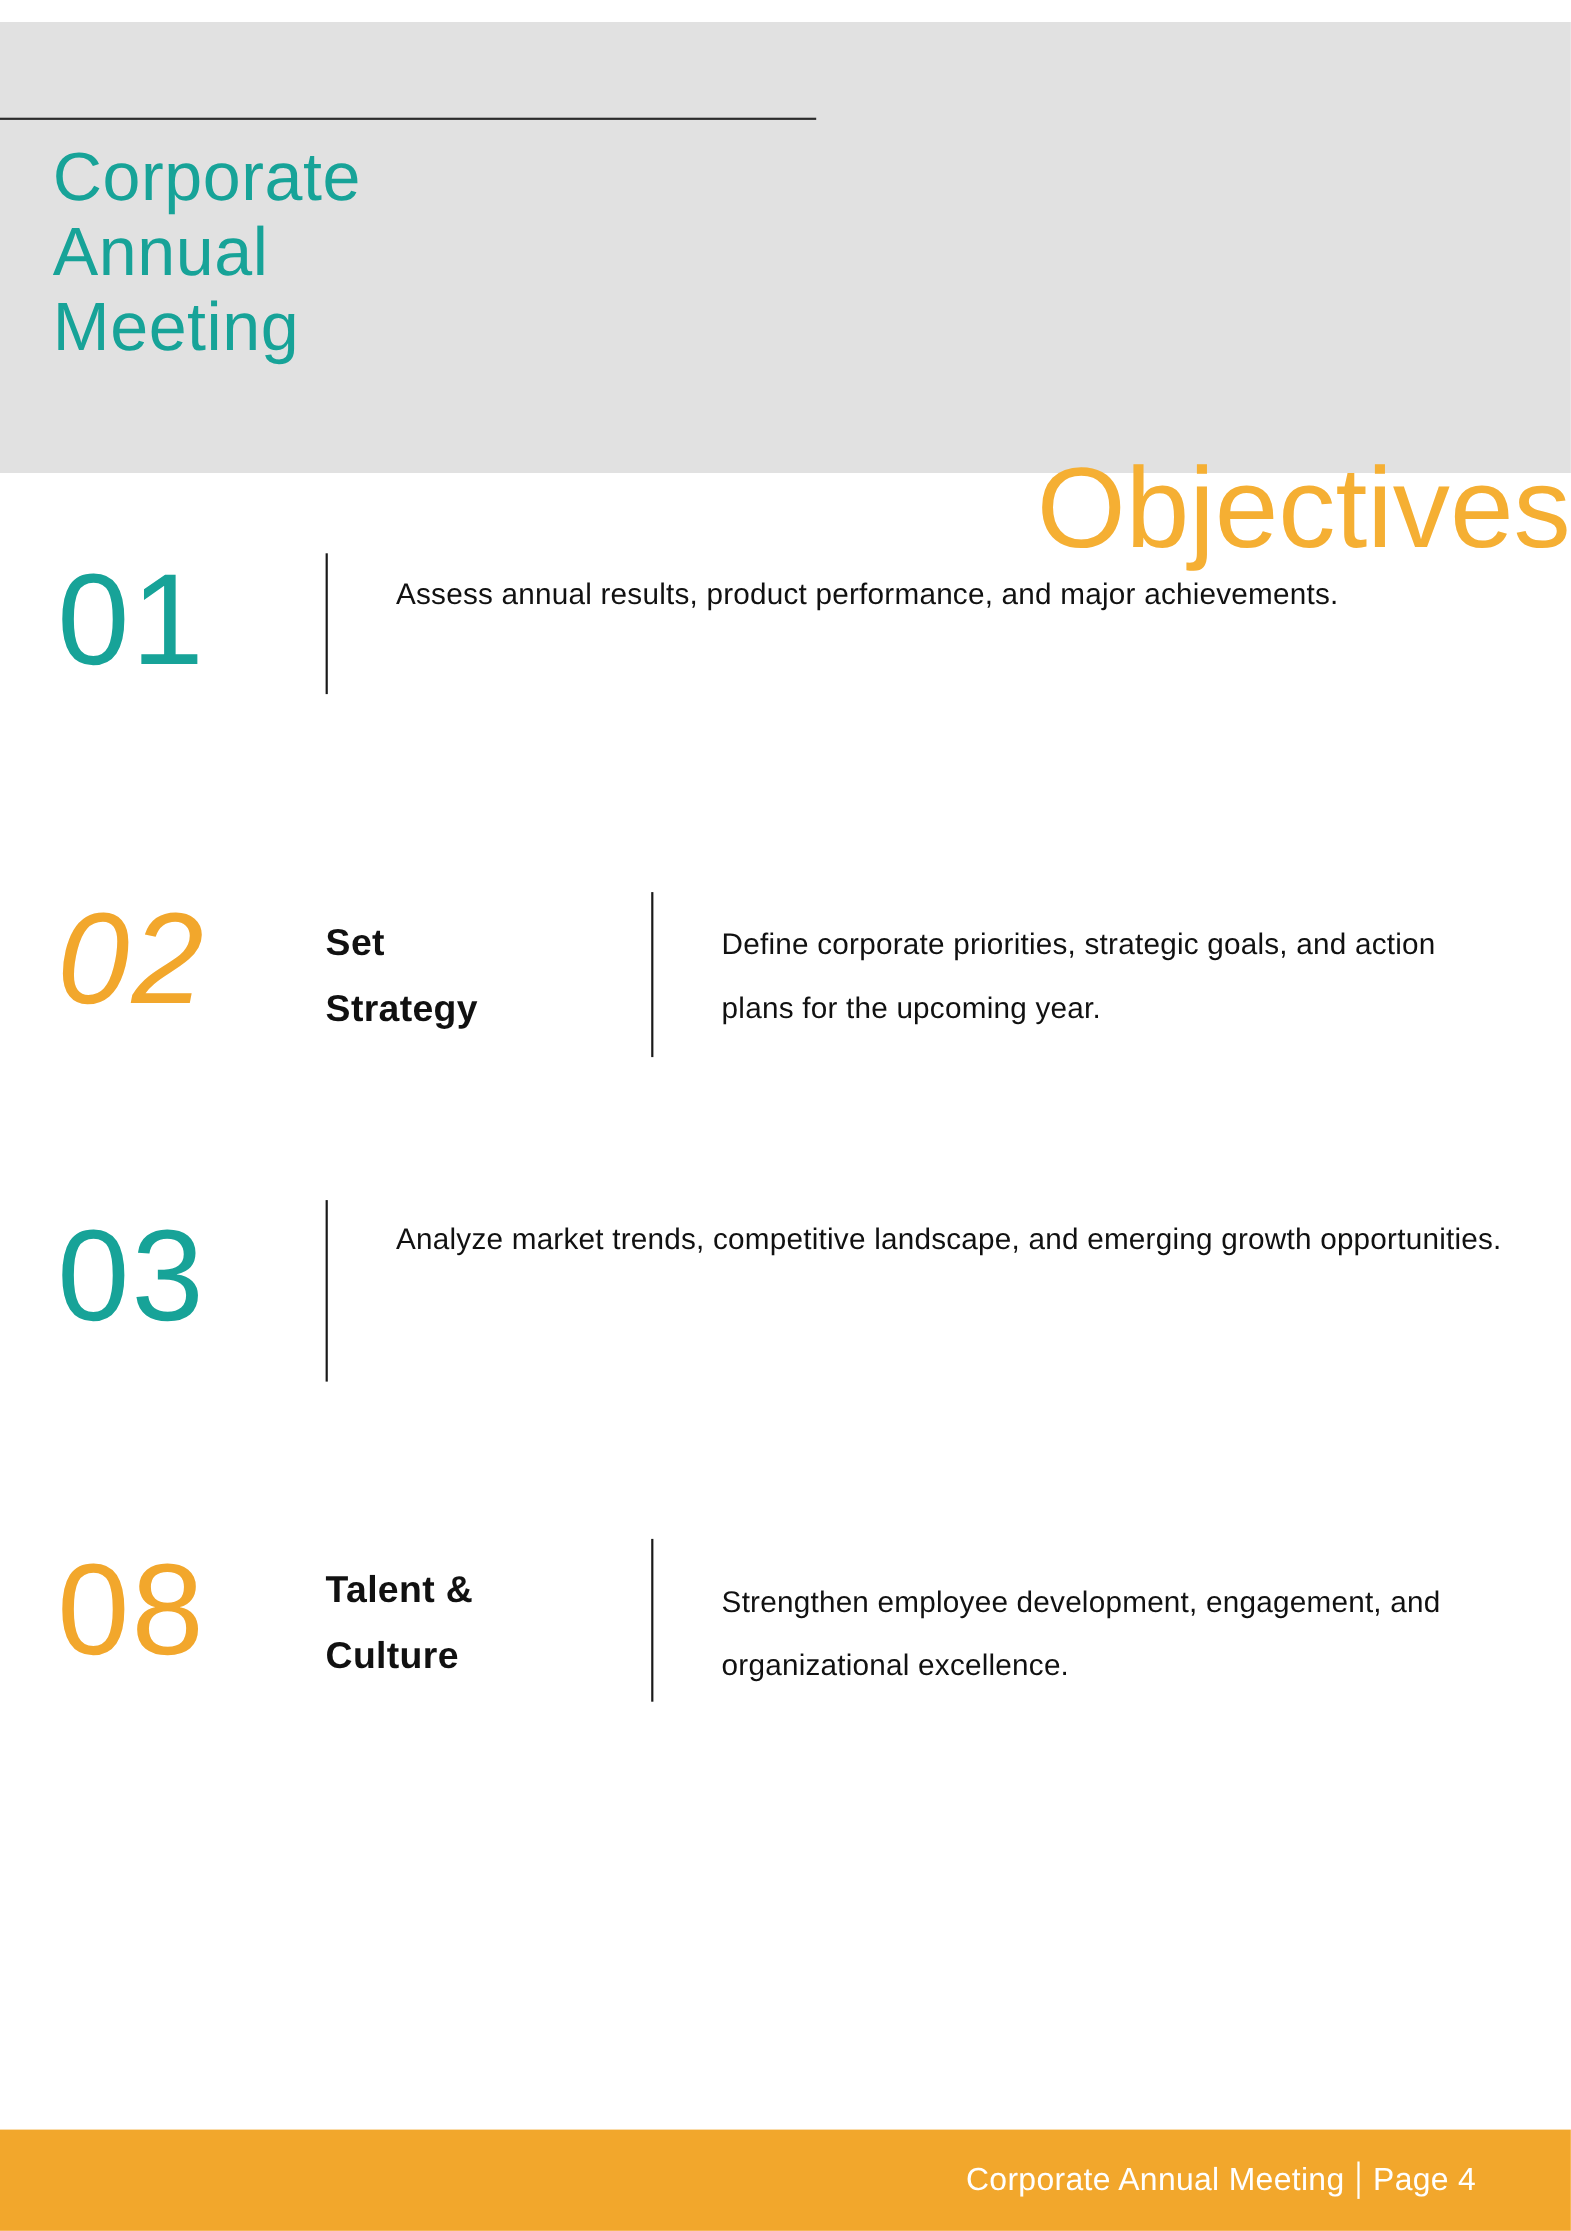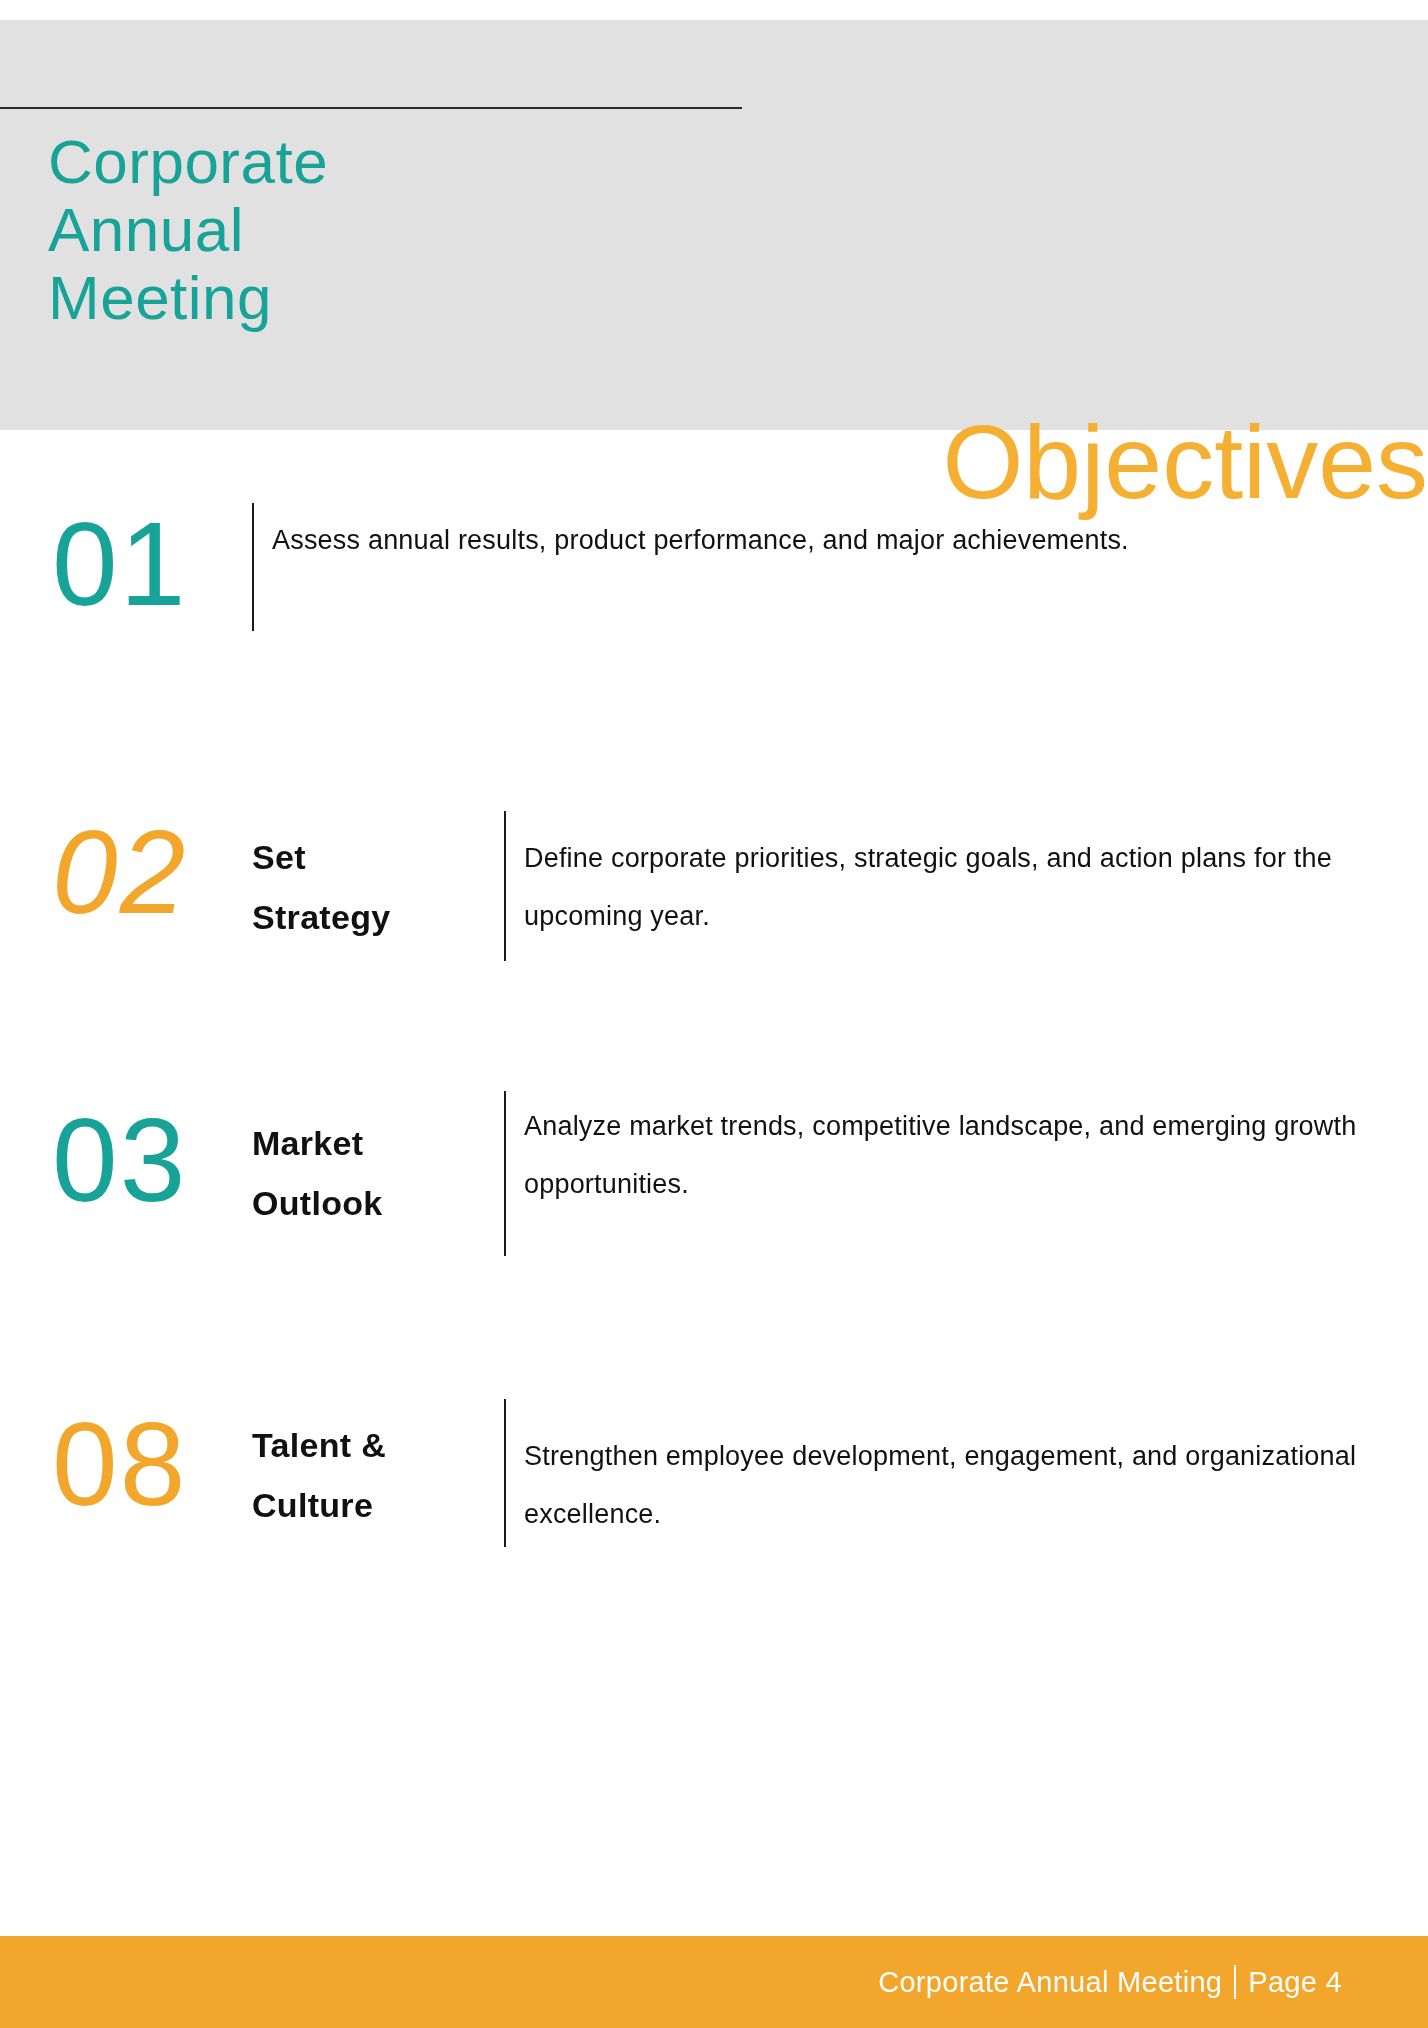--- a/index.html
+++ b/index.html
@@ -68,20 +68,21 @@
     top: 455px;
     width: 1428px;
   }
   .item {
     position: relative;
     display: flex;
     align-items: flex-start;
     height: 300px;
     padding-left: 52px;
     box-sizing: border-box;
+    gap: 44px;
   }
   .item-number {
     width: 200px;
     flex: 0 0 200px;
     font-family: "Liberation Sans", sans-serif;
     font-size: 118px;
     font-weight: 400;
     line-height: 118px;
     letter-spacing: 2px;
     padding-top: 50px;
@@ -190,22 +191,20 @@
   <div class="item i2">
     <div class="item-number num-orange">02</div>
     <div class="item-title">Set
 Strategy</div>
     <div class="item-divider"></div>
     <div class="item-desc">Define corporate priorities, strategic goals, and action plans for the upcoming year.</div>
   </div>
 
   <div class="item i3">
     <div class="item-number num-teal">03</div>
-    <div class="item-title">Market
-Outlook</div>
     <div class="item-divider"></div>
     <div class="item-desc">Analyze market trends, competitive landscape, and emerging growth opportunities.</div>
   </div>
 
   <div class="item i4">
     <div class="item-number num-orange">08</div>
     <div class="item-title">Talent &amp;
 Culture</div>
     <div class="item-divider"></div>
     <div class="item-desc">Strengthen employee development, engagement, and organizational excellence.</div>

